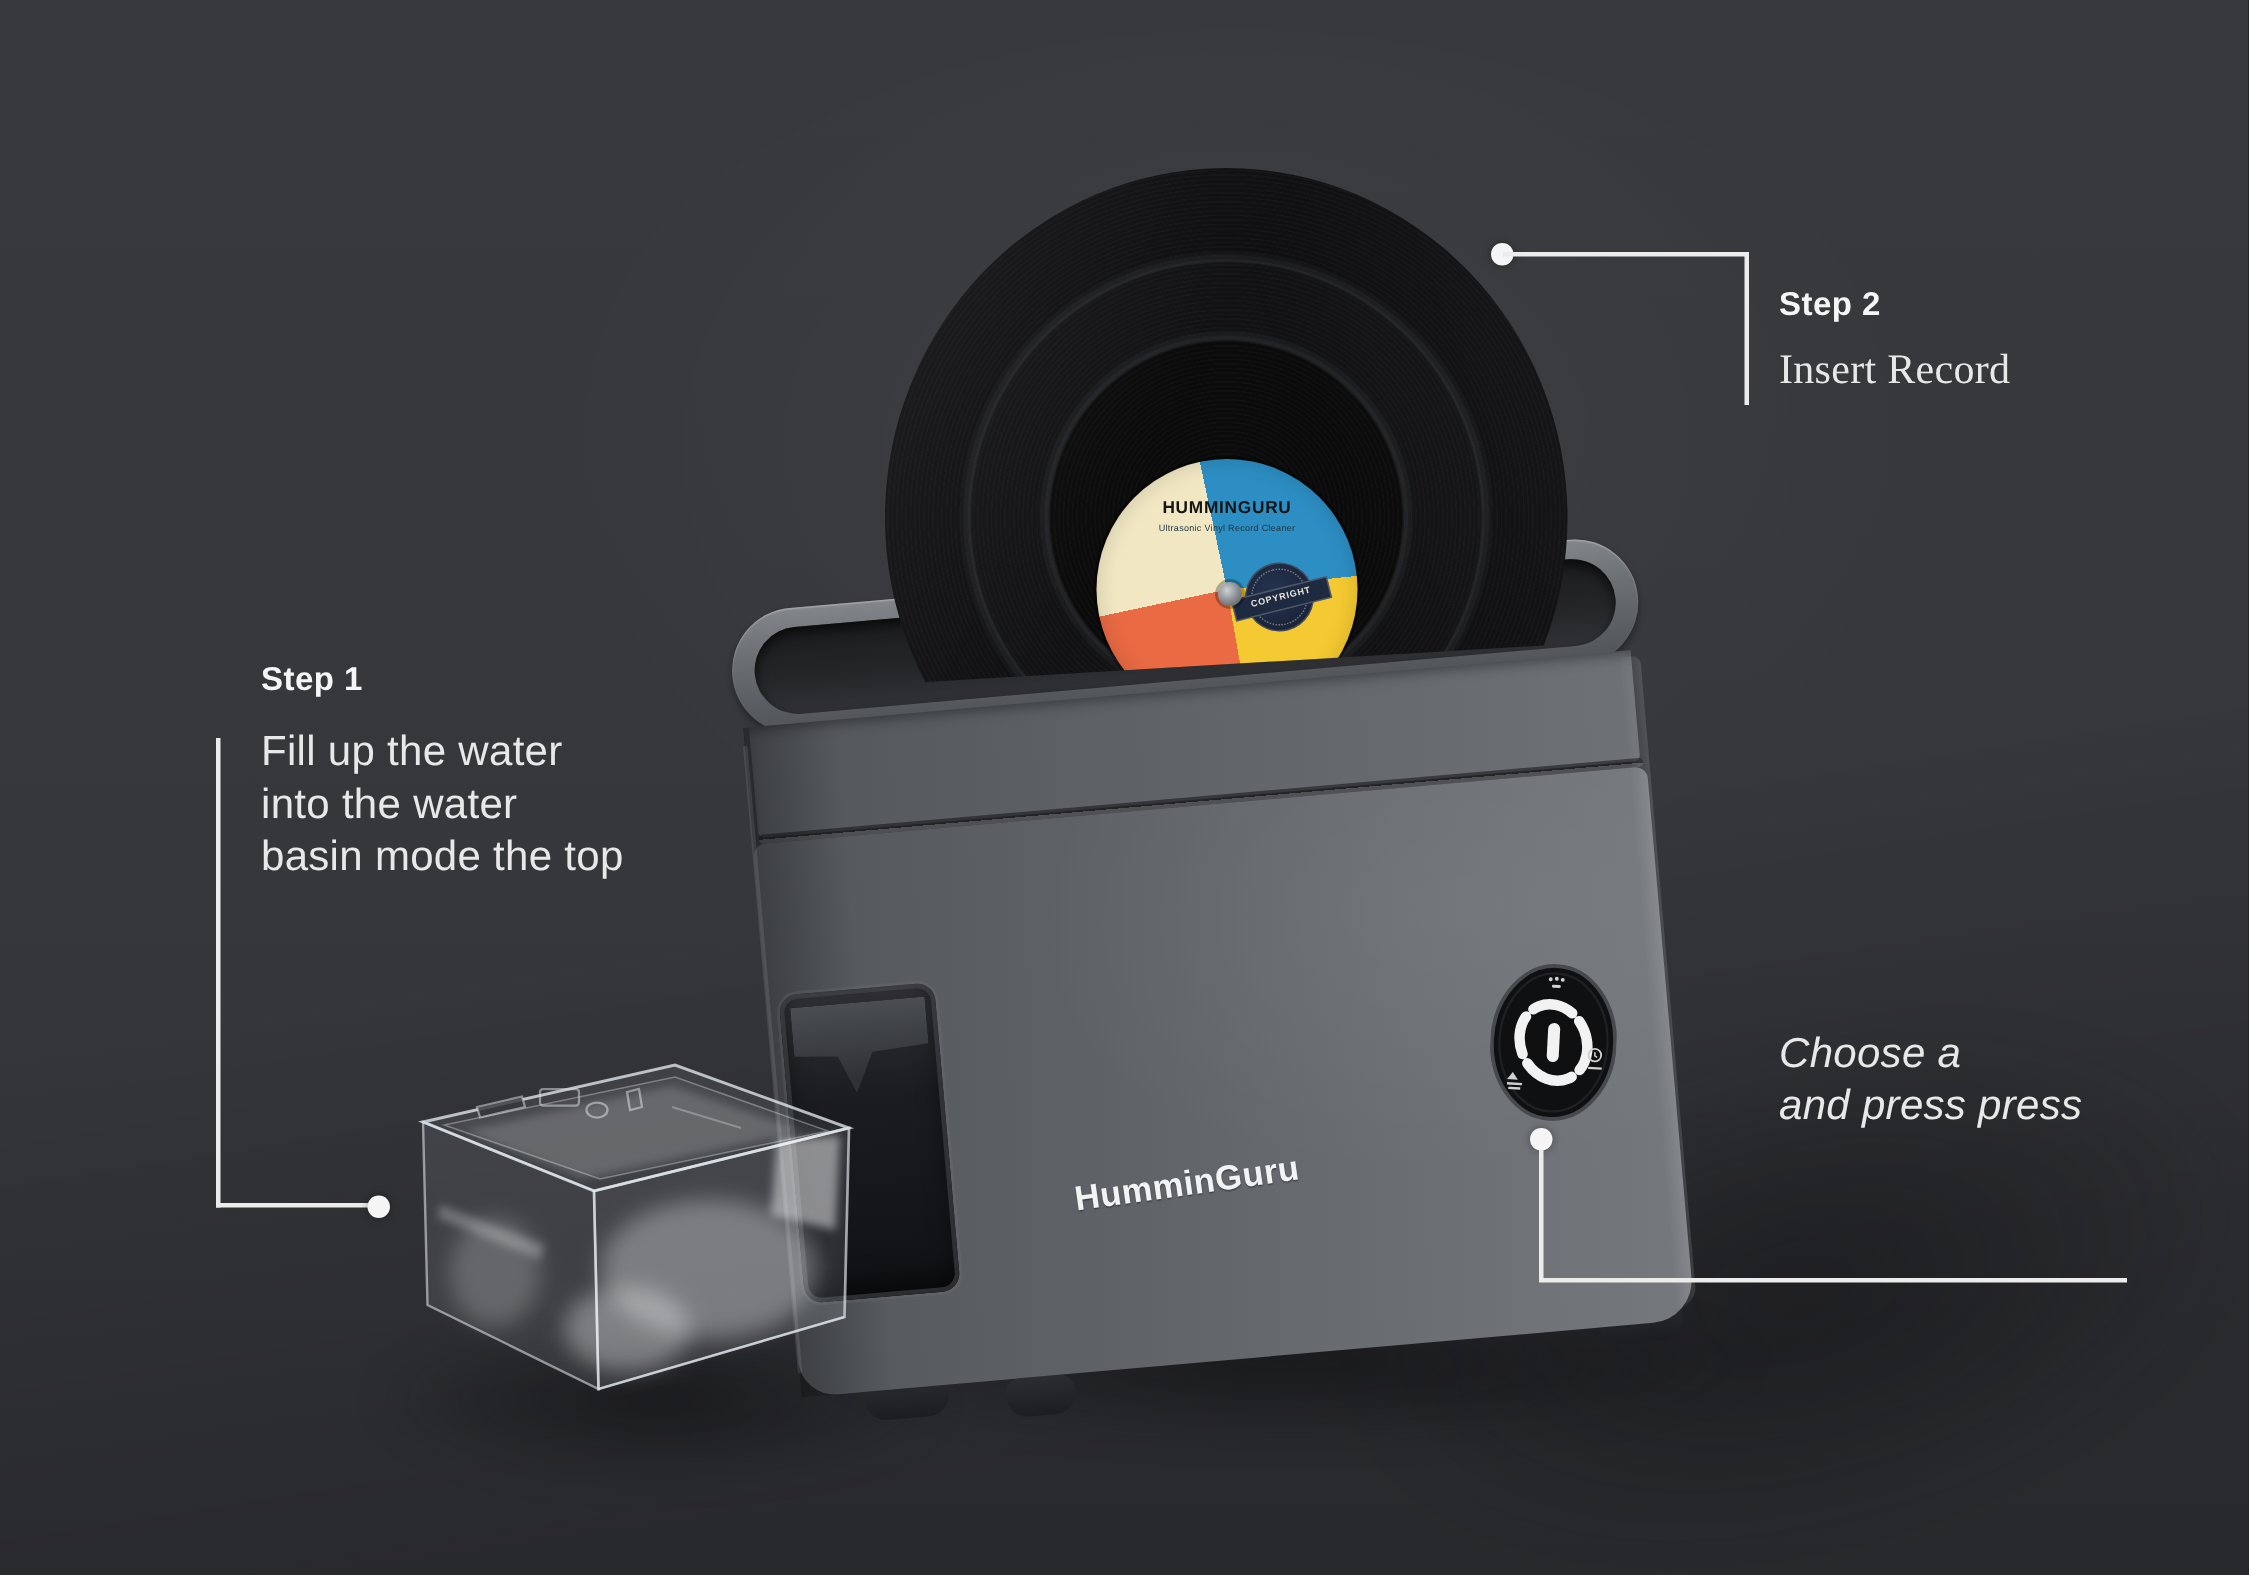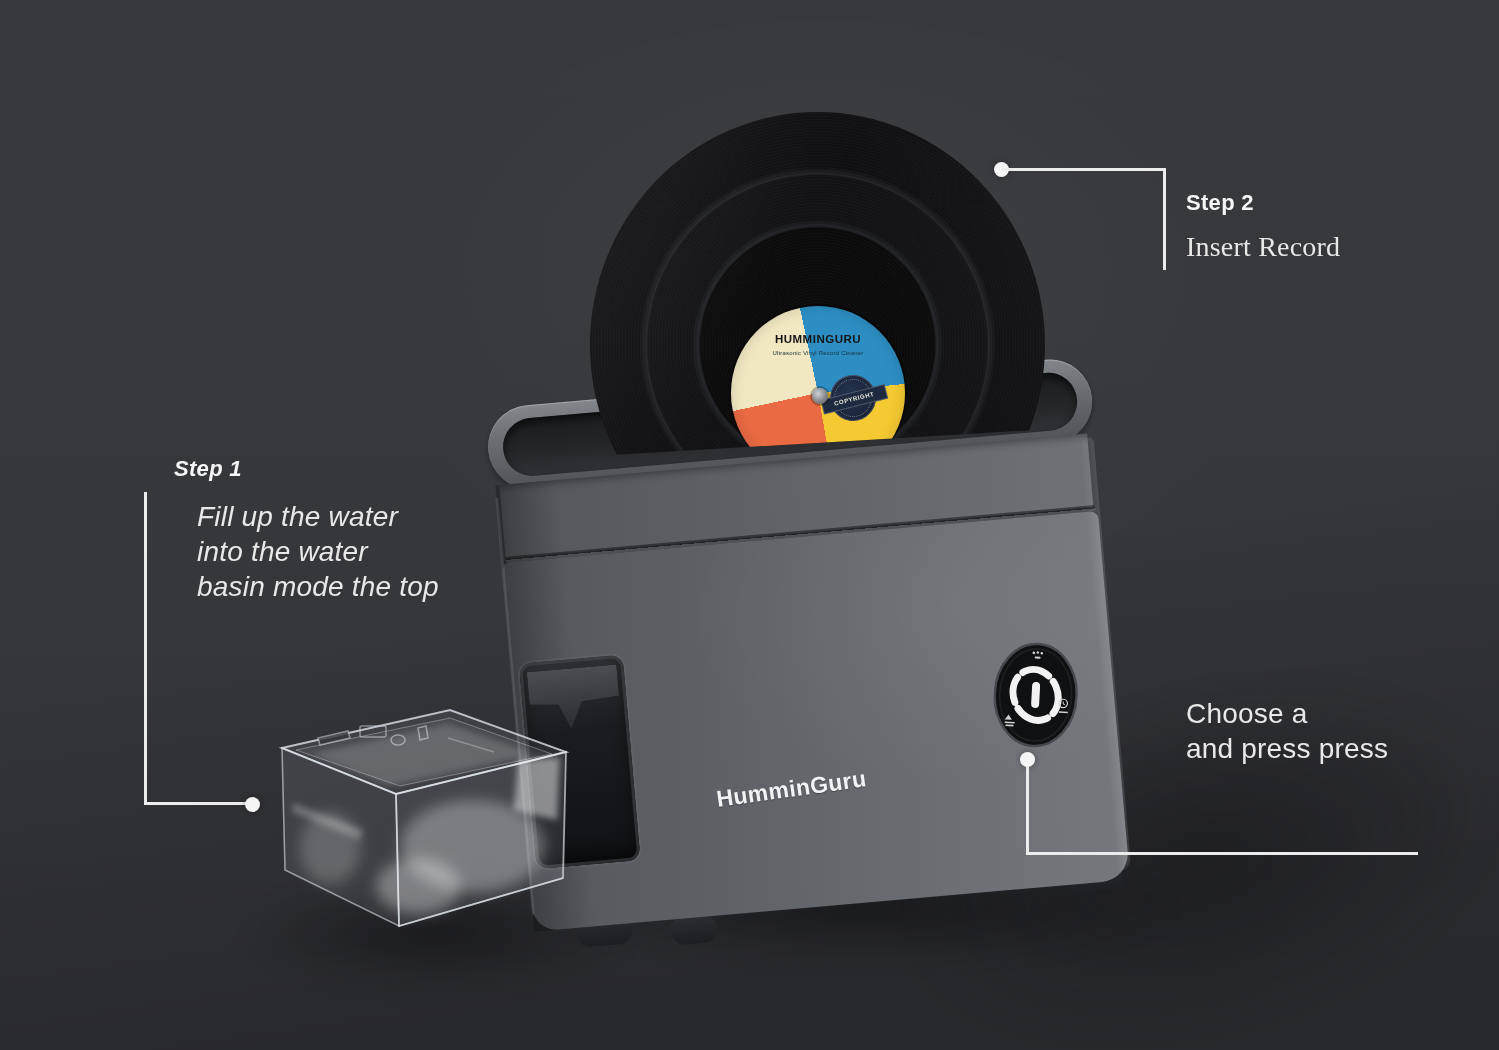--- a/index.html
+++ b/index.html
@@ -99,26 +99,26 @@
   
   .water-tank{position:absolute;left:268px;top:698px;width:310px;height:240px;}
 
   
   .conn{position:absolute;background:#ececec;}
   .conn-dot{position:absolute;width:15px;height:15px;border-radius:50%;background:#f5f5f5;
     box-shadow:0 0 6px rgba(0,0,0,0.35);}
   .step{position:absolute;}
   .step-title{font-size:22px;font-weight:700;letter-spacing:0.3px;color:#f6f6f6;}
   .step-body{font-size:28px;font-weight:400;color:#e8e8e8;line-height:35px;letter-spacing:0.2px;}
-  .step1-block{left:174px;top:456px;font-style:italic;}
-  .step1-block .step-body{margin-top:17px;margin-left:23px;}
+  .step1-block{left:174px;top:440px;}
+  .step1-block .step-body{margin-top:17px;}
   .step2-block{left:1186px;top:190px;}
   .step2-block .step-body{margin-top:13px;font-family:Liberation Serif, serif;}
   .step3-block{left:1186px;top:668px;}
-  .step3-block .step-body{margin-top:28px;}
+  .step3-block .step-body{margin-top:16px;font-style:italic;}
   .s1-v{left:144px;top:492px;width:3px;height:313px;}
   .s1-h{left:144px;top:802px;width:104px;height:3px;}
   .s1-dot{left:245px;top:797px;}
   .s2-dot{left:994px;top:162px;}
   .s2-h{left:1002px;top:168px;width:164px;height:3px;}
   .s2-v{left:1163px;top:168px;width:3px;height:102px;}
   .s3-dot{left:1020px;top:752px;}
   .s3-v{left:1026px;top:766px;width:3px;height:88px;}
   .s3-h{left:1026px;top:852px;width:392px;height:3px;}
 </style>

